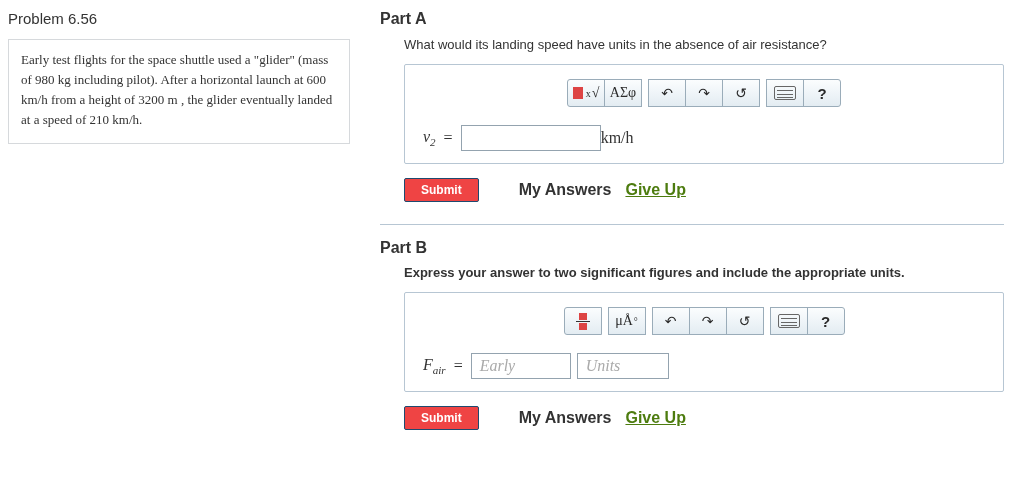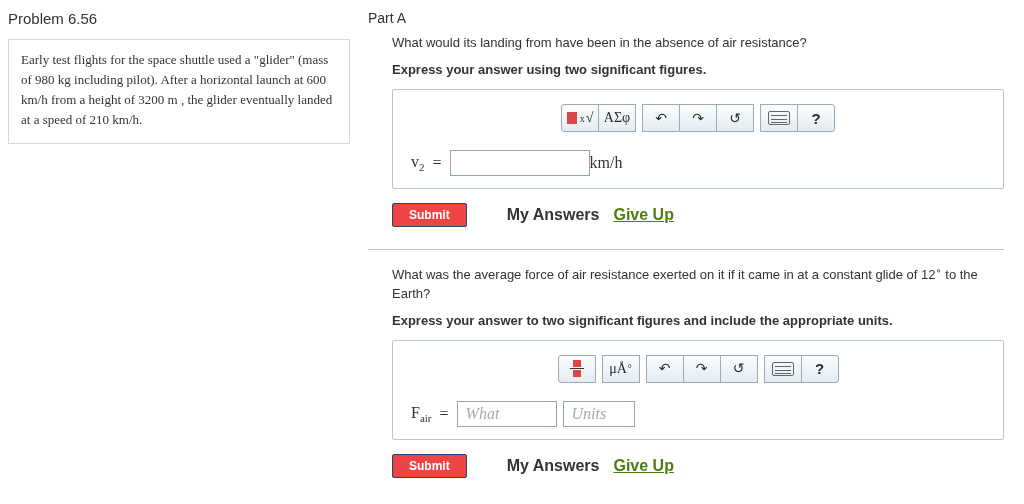--- a/index.html
+++ b/index.html
@@ -7,20 +7,21 @@
     margin: 0;
     font-family: Arial, Helvetica, sans-serif;
     font-size: 13px;
     color: #333;
     background: #fff;
     width: 1024px;
   }
   .page {
     display: flex;
     padding: 8px 8px 0 8px;
+    gap: 12px;
   }
   .left {
     width: 360px;
     flex-shrink: 0;
     padding-right: 18px;
   }
   .right {
     flex: 1;
     padding-right: 12px;
   }
@@ -28,22 +29,22 @@
     font-size: 15px;
     margin: 2px 0 12px 0;
   }
   .context-box {
     border: 1px solid #d6d9dc;
     padding: 10px 12px 12px 12px;
     line-height: 1.55;
     font-size: 13px;
   }
   .part-title {
-    font-weight: normal;
-    font-size: 14px;
+    font-weight: bold;
+    font-size: 16px;
     margin: 2px 0 8px 0;
   }
   .qtext {
     margin: 0 0 10px 24px;
     line-height: 1.4;
   }
   .instr {
     margin: 0 0 12px 24px;
     font-weight: bold;
   }
@@ -76,37 +77,37 @@
   .tool.first { margin-left: 0; border-top-left-radius: 3px; border-bottom-left-radius: 3px;}
   .tool.help { border-top-right-radius: 3px; border-bottom-right-radius: 3px; font-family: Arial; font-weight: bold; font-size: 15px;}
   .tool.gap { border: none; background: none; min-width: 8px; cursor: default;}
   .inputline {
     display: flex;
     align-items: center;
     font-family: "Times New Roman", serif;
     font-size: 16px;
     padding-left: 4px;
   }
-  .varlbl { }
+  .varlbl { font-style: italic; }
   .eq { margin: 0 8px; }
   .valfield {
     height: 26px;
     border: 1px solid #94a3af;
     background: #fff;
     font-family: "Times New Roman", serif;
     font-size: 16px;
     font-style: italic;
     color: #aaa;
     padding: 0 8px;
     display: flex;
     align-items: center;
   }
   .valfield.wide { width: 140px; }
   .valfield.narrow { width: 100px; }
-  .valfield.units { width: 72px; margin-left: 6px;}
+  .valfield.units { width: 92px; margin-left: 6px;}
   .unitlbl { font-family: "Times New Roman", serif;}
   .actionbar {
     margin: 0 0 0 24px;
     display: flex;
     align-items: center;
     gap: 40px;
   }
   .submitbtn {
     background: #ef4444;
     color: #fff;
@@ -157,22 +158,21 @@
   <div class="left">
     <div class="problem-title">Problem 6.56</div>
     <div class="context-box">
       <span class="serif">Early test flights for the space shuttle used a "glider" (mass of 980 kg including pilot). After a horizontal launch at 600 km/h from a height of 3200 m , the glider eventually landed at a speed of 210 km/h.</span>
     </div>
   </div>
 
   <div class="right">
 
     <div class="part-title">Part A</div>
-    <div class="qtext">What would its landing from have been in the absence of air resistance?</div>
-    <div class="instr">Express your answer using two significant figures.</div>
+    <div class="qtext">What would its landing speed have units in the absence of air resistance?</div>
 
     <div class="answer-box">
       <div class="toolbar">
         <div class="tool first">
             <span class="sqrticon">
               <span class="sqb"></span>
               <span style="font-size:10px;">x</span>
               <span style="font-size:14px;">√</span>
             </span>
           </div>
@@ -197,21 +197,21 @@
     <div class="actionbar">
       <div class="submitbtn">Submit</div>
       <div class="answerlinks">
         <span class="mya">My Answers</span>
         <span class="giveup">Give Up</span>
       </div>
     </div>
 
     <hr class="sep">
 
-    <div class="qtext">What was the average force of air resistance exerted on it if it came in at a constant glide of 12<span class="sup">∘</span> to the Earth?</div>
+    <div class="part-title">Part B</div>
     <div class="instr">Express your answer to two significant figures and include the appropriate units.</div>
 
     <div class="answer-box">
       <div class="toolbar">
         <div class="tool first">
             <span style="display:flex;flex-direction:column;align-items:center;line-height:7px;">
               <span style="width:8px;height:7px;background:#d44;"></span>
               <span style="width:14px;height:1px;background:#333;margin:1px 0;"></span>
               <span style="width:8px;height:7px;background:#d44;"></span>
             </span>
@@ -227,21 +227,21 @@
         <div class="tool">↺</div>
         <div class="tool gap"></div>
         <div class="tool">
             <span class="kbdicon"></span>
           </div>
         <div class="tool help">?</div>
       </div>
       <div class="inputline">
         <span class="varlbl serif"><span>F</span><span class="sm">air</span></span>
         <span class="eq">=</span>
-        <div class="valfield narrow">What</div>
+        <div class="valfield narrow">Early</div>
         <div class="valfield units">Units</div>
       </div>
     </div>
     <div class="actionbar">
       <div class="submitbtn">Submit</div>
       <div class="answerlinks">
         <span class="mya">My Answers</span>
         <span class="giveup">Give Up</span>
       </div>
     </div>

